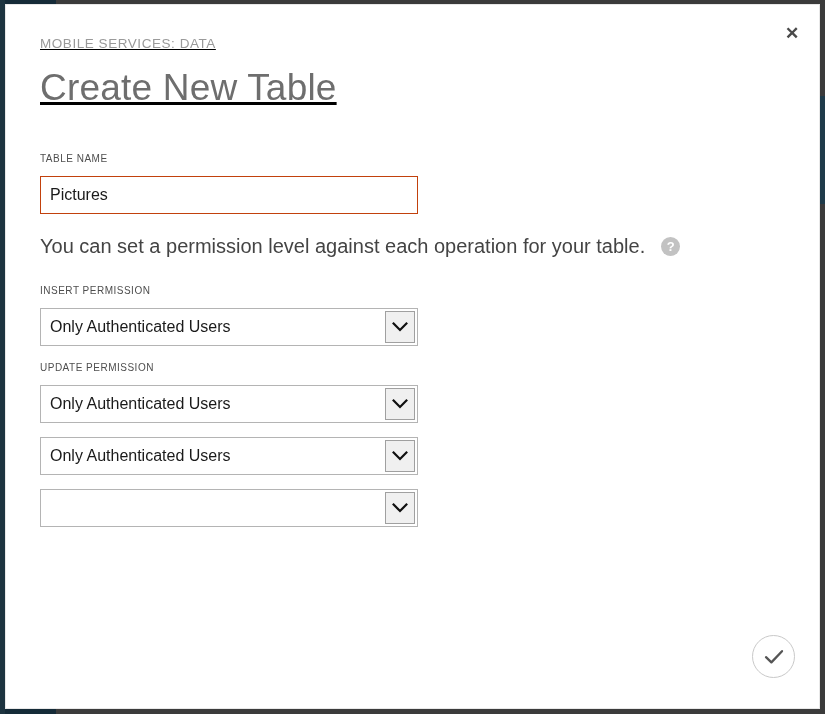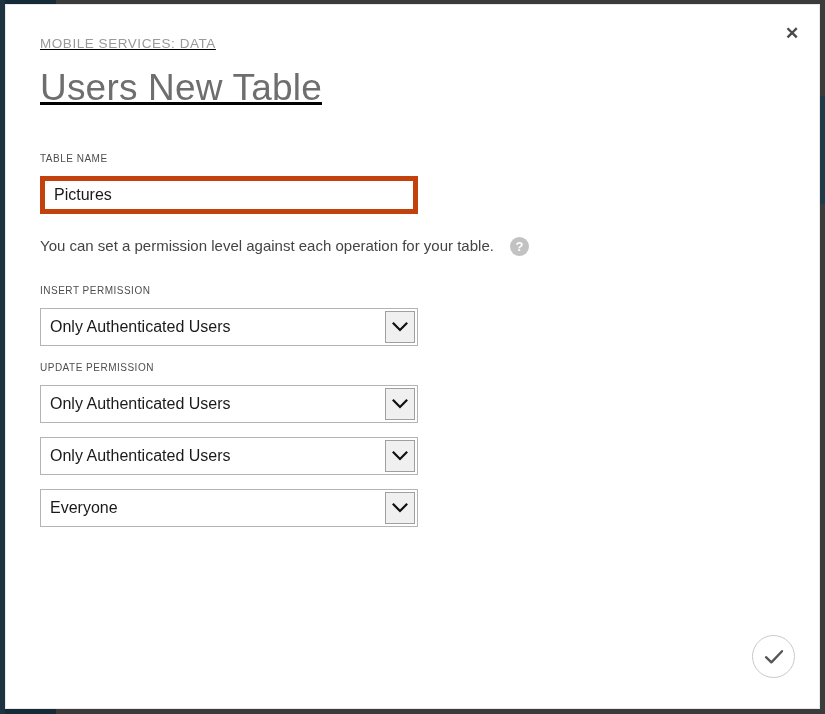--- a/index.html
+++ b/index.html
@@ -124,39 +124,39 @@
     color: #4e4e4e;
     text-transform: uppercase;
     line-height: 16px;
     margin-bottom: 9px;
   }
 
   .text-input {
     box-sizing: border-box;
     width: 378px;
     height: 38px;
-    border: 5px solid #c2410c;
+    border: 1px solid #c2410c;
     background: #ffffff;
     color: #1a1a1a;
     font-family: "Liberation Sans", sans-serif;
     font-size: 16px;
     padding: 0 9px;
     outline: none;
     border-radius: 0;
   }
 
   
   #helper-row {
     margin-top: 22px;
     margin-bottom: 27px;
     display: flex;
     align-items: center;
   }
   #helper-text {
-    font-size: 15px;
+    font-size: 20px;
     color: #444444;
     line-height: 20px;
   }
   #help-icon {
     margin-left: 16px;
     width: 19px;
     height: 19px;
     border-radius: 50%;
     background: #c2c2c2;
     color: #ffffff;
@@ -238,21 +238,21 @@
   <div id="frame-accent-right">
     <div id="frame-accent-right-mid"></div>
   </div>
 
   <div id="dialog">
 
     <div id="close-button">✕</div>
 
     <div id="header">
       <div id="breadcrumb">MOBILE SERVICES: DATA</div>
-      <div id="page-title">Users New Table</div>
+      <div id="page-title">Create New Table</div>
     </div>
 
     <div id="form-body">
 
       <div>
         <div class="field-label">TABLE NAME</div>
         <input class="text-input" type="text" value="Pictures" style="">
       </div>
 
       <div id="helper-row">
@@ -290,21 +290,20 @@
           <div class="select-arrow">
             <svg width="16" height="12" viewBox="0 0 16 12" aria-hidden="true">
               <path d="M1.6 2.6 L8 9 L14.4 2.6" fill="none" stroke="#101010" stroke-width="2.2" stroke-linecap="square" stroke-linejoin="miter"></path>
             </svg>
           </div>
         </div>
       </div>
 
       <div class="select-group">
         <div class="select-wrap">
-          <div class="select-value">Everyone</div>
           <div class="select-arrow">
             <svg width="16" height="12" viewBox="0 0 16 12" aria-hidden="true">
               <path d="M1.6 2.6 L8 9 L14.4 2.6" fill="none" stroke="#101010" stroke-width="2.2" stroke-linecap="square" stroke-linejoin="miter"></path>
             </svg>
           </div>
         </div>
       </div>
 
     </div>
 

